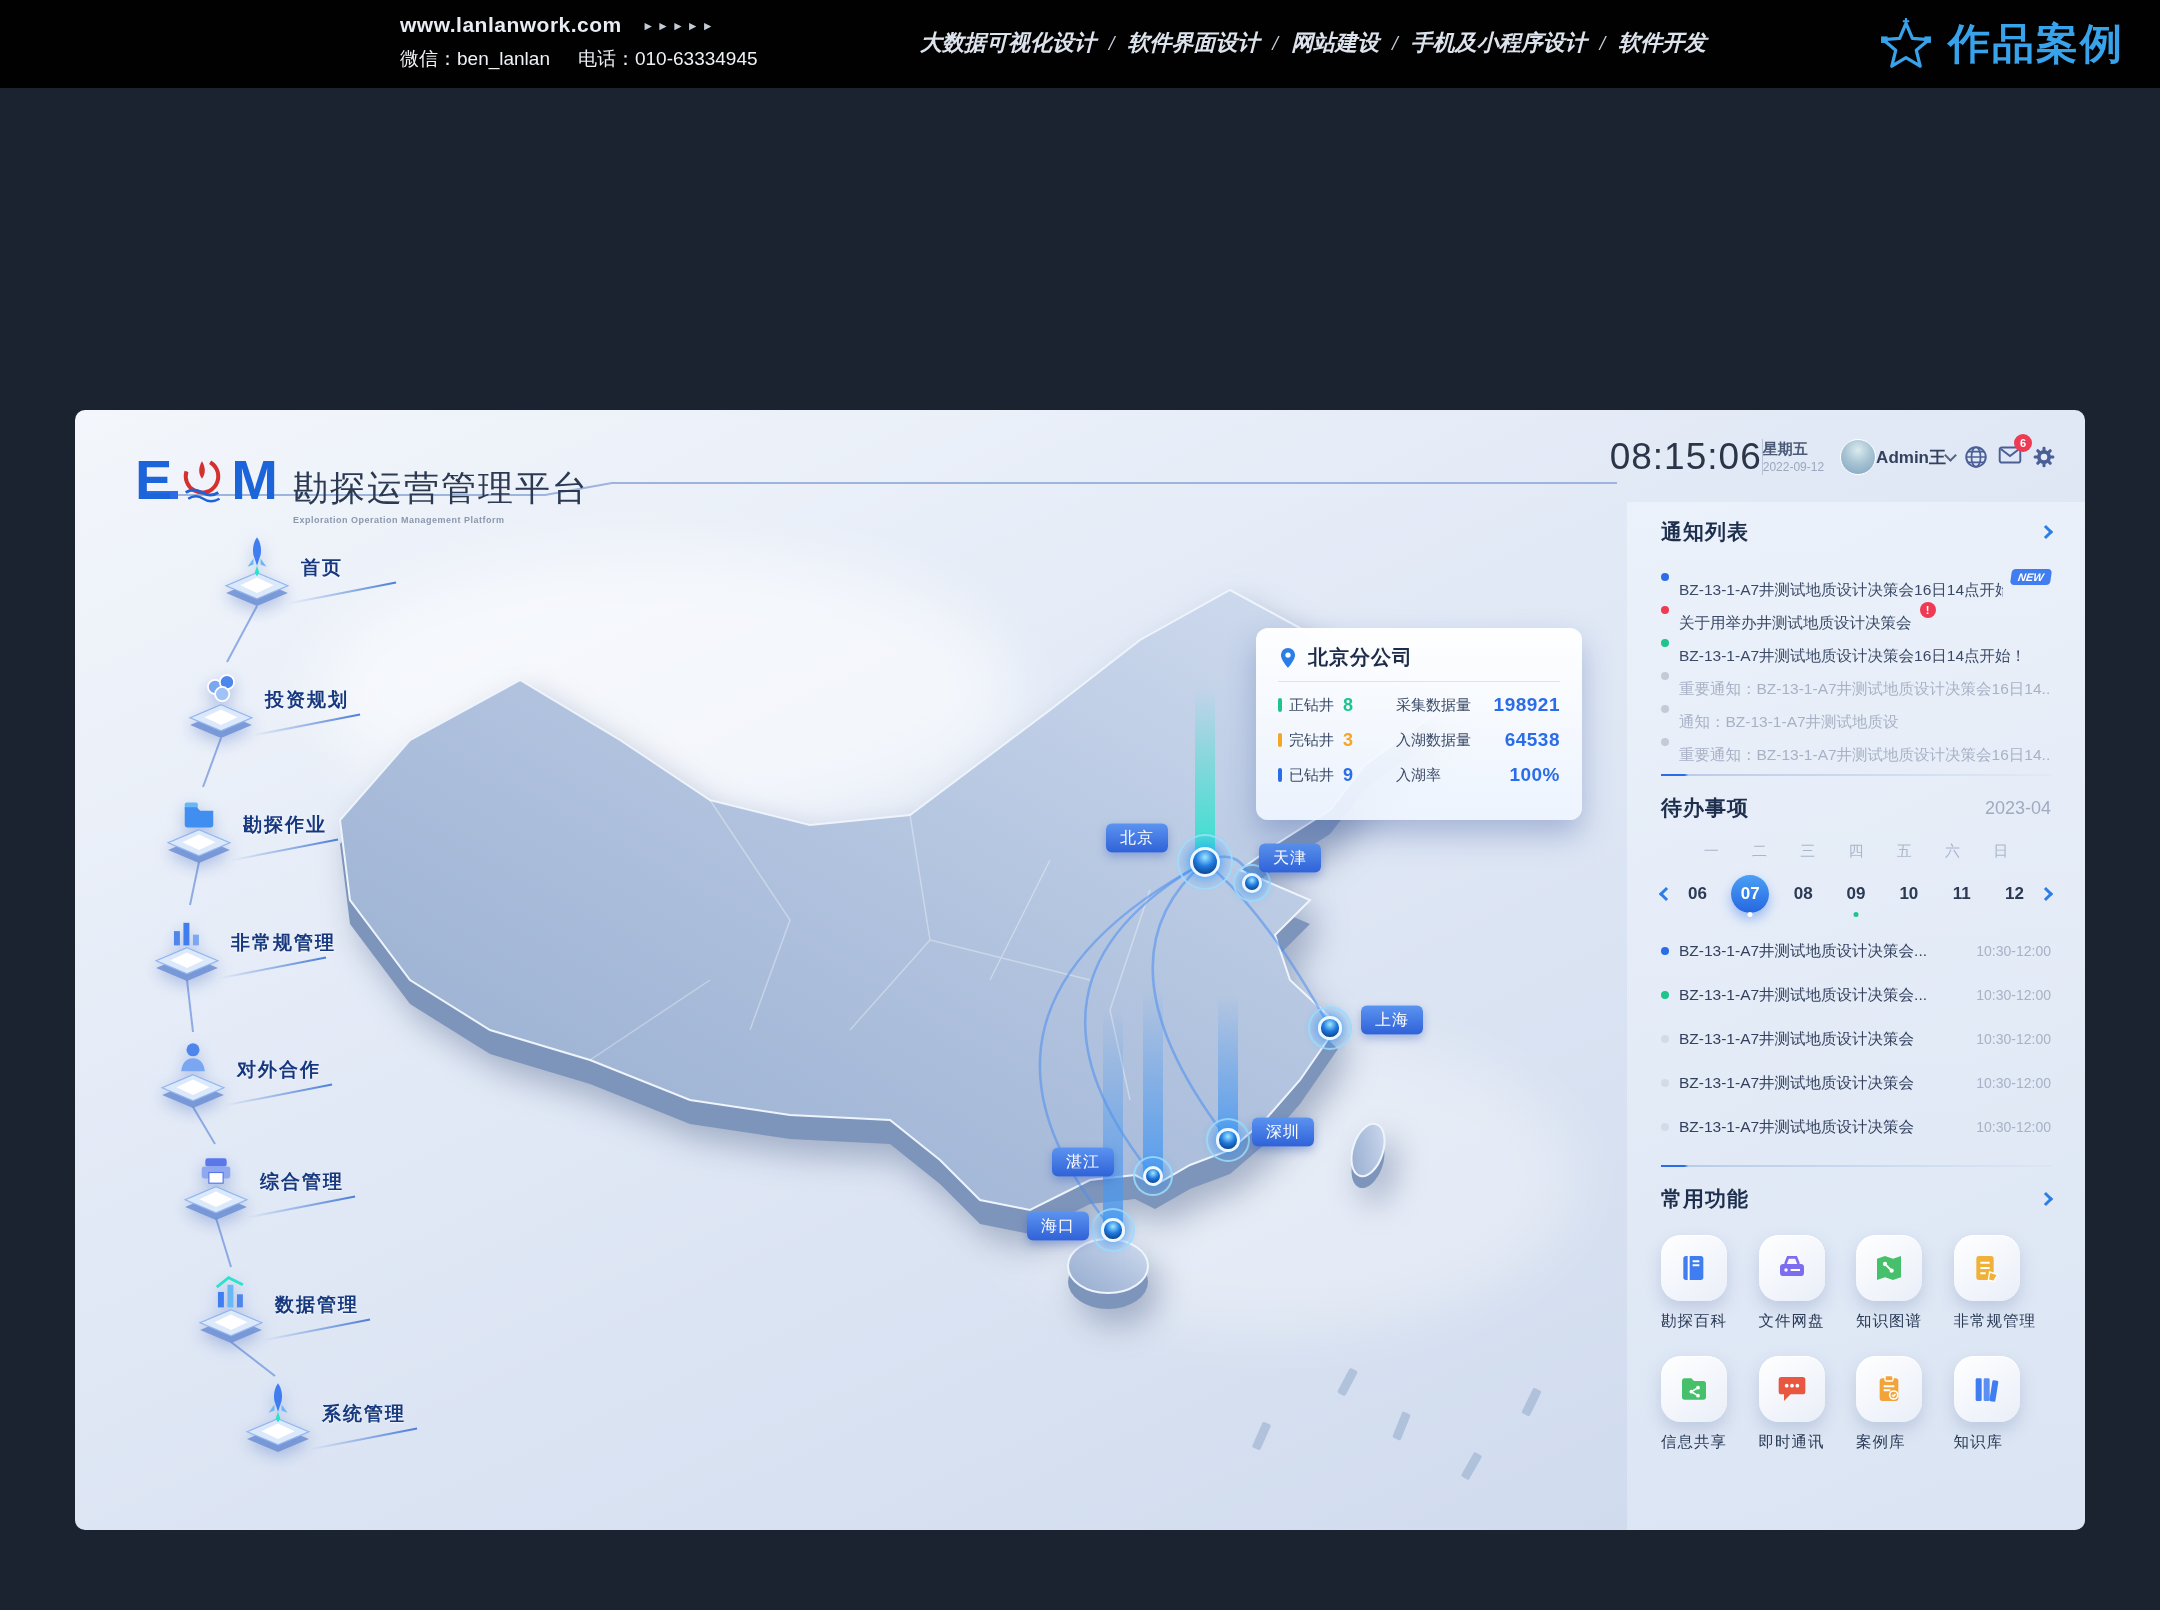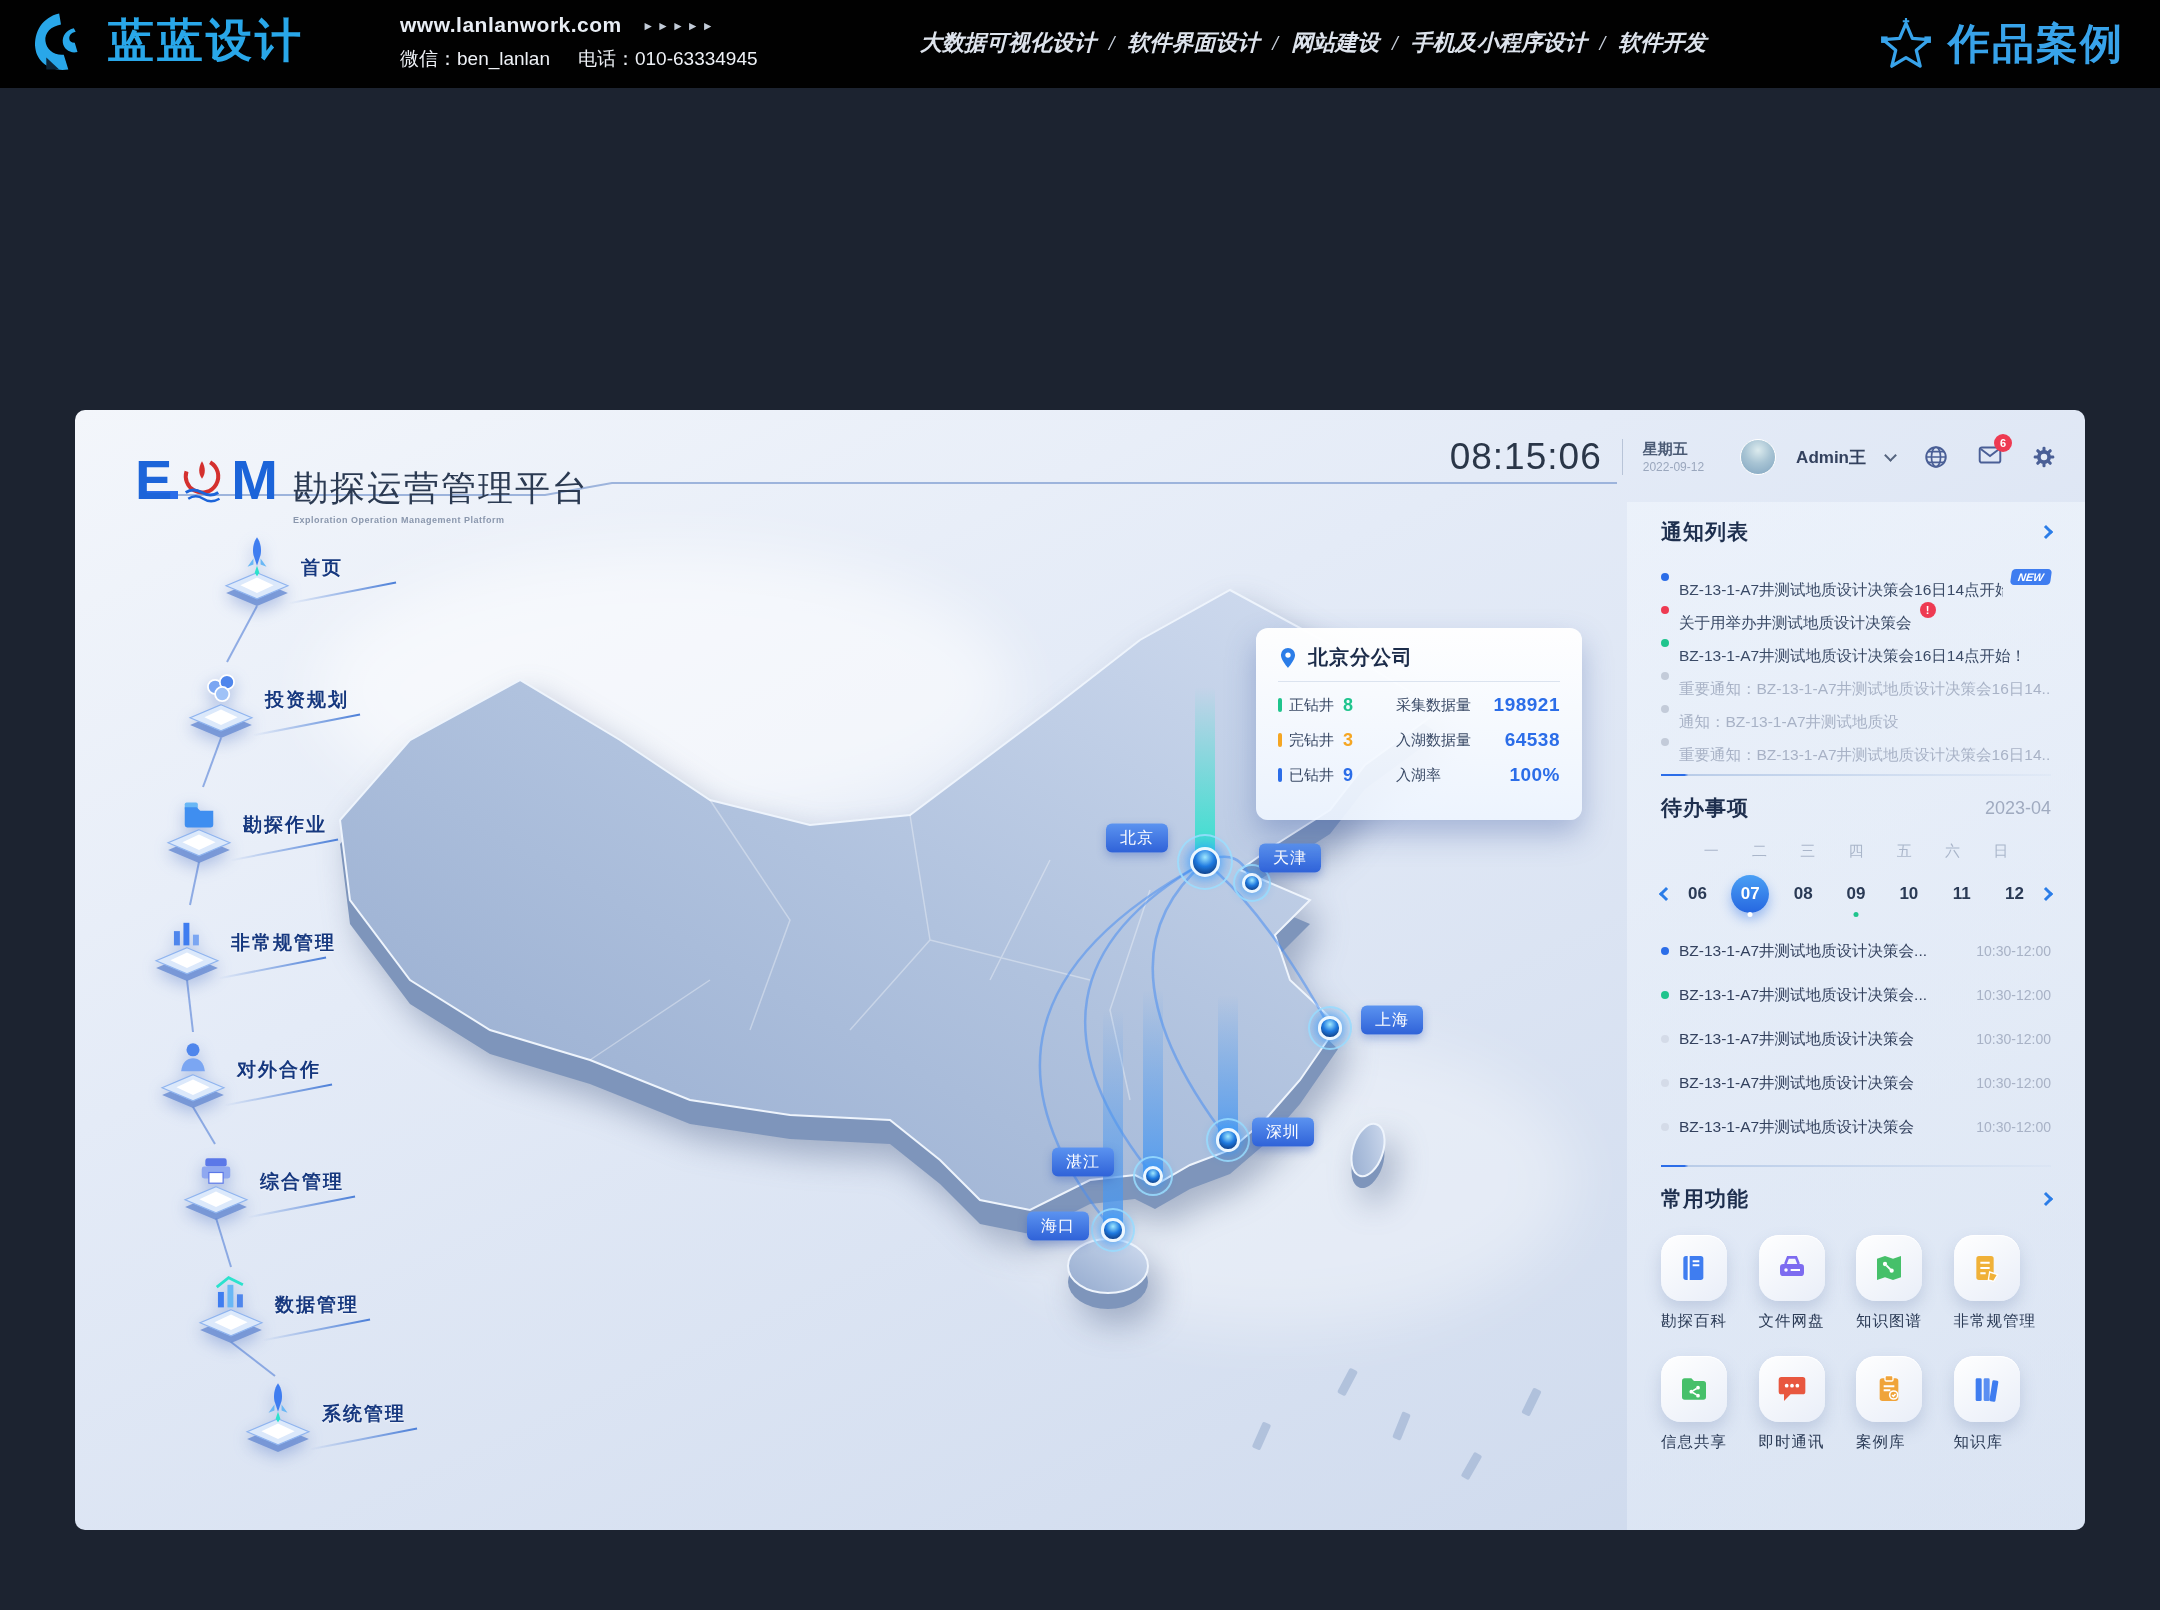--- a/index.html
+++ b/index.html
@@ -35,21 +35,21 @@
 
   .deco-svg { position:absolute; left:0; top:0; width:2010px; height:120px; }
 
   .dash-logo { position:absolute; left:60px; top:24px; display:flex; align-items:center; }
   .ecm-e,.ecm-m { font-size:56px; font-weight:bold; color:#1c64d9; letter-spacing:1px; }
   .cnooc { width:50px; height:50px; margin:0 4px; }
   .plat-title-block { margin-left:14px; }
   .plat-title { font-size:35px; font-weight:normal; color:#2b3a52; letter-spacing:2px;margin-top:31px; }
   .plat-sub { font-size:9px; color:#8a97ad; letter-spacing:.5px; margin-top:3px; font-weight:bold; }
 
-  .dash-right { position:absolute; right:28px; top:26px; display:flex; align-items:center; gap:20px; }
+  .dash-right { position:absolute; right:28px; top:26px; display:flex; align-items:center; gap:0; }
   .clock-time { font-size:37px; color:#2a3648; letter-spacing:1px; }
   .v-div { width:1px; height:36px; background:#b8c4d8; }
   .date-block { line-height:1.2; }
   .clock-weekday { font-size:15px; color:#4a5a74; font-weight:bold; }
   .clock-date { font-size:12px; color:#9aa7bd; margin-top:2px; }
   .avatar { width:36px; height:36px; border-radius:50%; margin-left:16px;
             background:radial-gradient(circle at 50% 30%, #dcebee 0%, #a8c4d4 45%, #7fa3bf 100%); border:1px solid #ffffff; }
   .user-name { font-size:17px; color:#33415e; font-weight:bold; }
   .chev-down { width:9px; height:9px; border-right:2px solid #55647f; border-bottom:2px solid #55647f; transform:rotate(45deg); margin-top:-4px; }
   .hicon { width:26px; height:26px; margin-left:8px; }
@@ -141,28 +141,20 @@
              box-shadow:0 8px 16px rgba(120,140,180,.30), inset 0 1px 0 #fff; display:flex; align-items:center; justify-content:center; }
   .fn-icon svg { width:32px; height:32px; }
   .fn-label { margin-top:10px; font-size:15.5px; color:#2a3a55; letter-spacing:1px; }
 </style>
 </head>
 <body>
 
 <div class="page">
 
   <header class="topbar">
-    <div class="brand">
-      <svg class="brand-icon" viewBox="0 0 72 72">
-        <path d="M34 6 C16 10 6 26 8 44 C10 60 26 70 44 67 L39 51 C28 52 20 45 19 36 C18 27 25 20 36 18 Z" fill="#29a7e9"></path>
-        <path d="M50 22 C42 24 37 30 38 38 C39 45 46 50 54 48 L51 38 C47 38 45 36 45 33 C45 30 47 27 52 26 Z" fill="#29a7e9"></path>
-        <path d="M20 54 L34 67 L20 67 Z" fill="#0d2436"></path>
-      </svg>
-      <div class="brand-text">蓝蓝设计</div>
-    </div>
     <div class="contact">
       <div class="site-row">
         <span>www.lanlanwork.com</span>
         <span class="arrows">►►►►►</span>
       </div>
       <div class="wechat-row">
         <span>微信：ben_lanlan</span>
         <span>电话：010-63334945</span>
       </div>
     </div>

